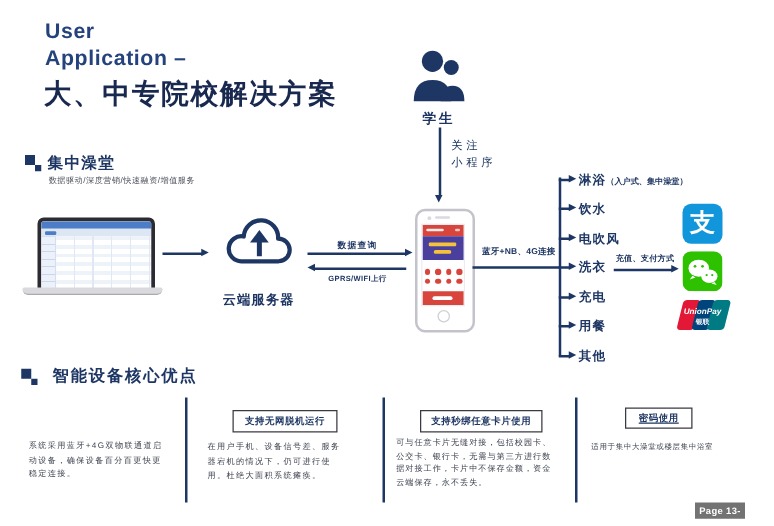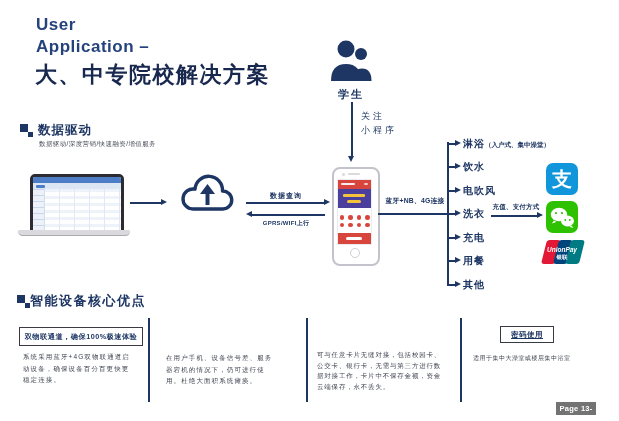--- a/index.html
+++ b/index.html
@@ -75,21 +75,21 @@
   .alipay{background:#1296db;display:flex;align-items:center;justify-content:center;}
   .alipay .glyph{color:#fff;font-size:20px;font-weight:bold;line-height:1;}
   .unionpay{position:absolute;left:542px;top:240px;width:40px;height:24px;}
   .up-seg{position:absolute;top:0;height:24px;width:14px;transform:skewX(-14deg);border-radius:3px;}
   .up-1{left:2px;background:#e21836;}
   .up-2{left:14px;background:#00447c;}
   .up-3{left:26px;background:#007b84;}
   .up-text{position:absolute;left:0;right:0;top:6px;text-align:center;color:#fff;font-size:6.5px;font-weight:bold;font-style:italic;letter-spacing:0;}
   .up-sub{position:absolute;left:0;right:0;top:14px;text-align:center;color:#fff;font-size:5.5px;font-weight:bold;}
   
-  .adv-title{left:30px;top:292px;font-size:13px;font-weight:bold;letter-spacing:1.5px;}
+  .adv-title{left:42px;top:292px;font-size:13px;font-weight:bold;letter-spacing:1.5px;}
   .adv-box{position:absolute;border:1px solid #3a3a42;background:#fff;display:flex;align-items:center;justify-content:center;
     font-size:7.5px;font-weight:bold;color:#1e3663;letter-spacing:0.5px;white-space:nowrap;}
   .adv-body{position:absolute;font-size:6.5px;color:#3f4450;line-height:1.8;letter-spacing:1.1px;text-align:left;}
   .divider{background:#1e3663;}
   
   .page-badge{position:absolute;left:556px;top:402px;width:40px;height:13px;background:#737373;color:#fff;
     font-size:7.5px;font-weight:bold;text-align:center;line-height:13px;letter-spacing:0.3px;}
 </style>
 </head>
 <body>
@@ -99,21 +99,21 @@
   <div class="abs title-en">
     <div>User</div>
     <div>Application –</div>
   </div>
   <div class="abs title-zh">大、中专院校解决方案</div>
 
   <div class="bullet" style="left:20px;top:124px;">
     <div class="b1"></div>
       <div class="b2"></div>
   </div>
-  <div class="abs sec-title" style="left:38px;top:122px;">数据驱动</div>
+  <div class="abs sec-title" style="left:38px;top:122px;">集中澡堂</div>
   <div class="abs sec-sub" style="left:39px;top:140px;">数据驱动/深度营销/快速融资/增值服务</div>
 
   <div class="laptop-screen">
     <div class="lp-head"></div>
     <div class="lp-tool">
         <div class="lp-btn"></div>
       </div>
     <div class="lp-body">
       <div class="lp-side"></div>
       <div class="lp-rows"></div>
@@ -125,20 +125,21 @@
   <div class="hline" style="left:130px;top:202px;width:32px;"></div>
   <div class="arr-r" style="left:161px;top:199px;"></div>
 
   <div class="abs" style="left:176px;top:168px;width:62px;height:50px;">
     <svg width="62" height="50" viewBox="0 0 62 50">
       <path d="M47 41 H17 a10 10 0 1 1 2 -19.8 A13.5 13.5 0 0 1 46.5 23 a9 9 0 1 1 0.5 18 z" fill="#ffffff" stroke="#1e3663" stroke-width="3.4" stroke-linejoin="round"></path>
       <line x1="31.5" y1="37" x2="31.5" y2="25" stroke="#1e3663" stroke-width="4"></line>
       <path d="M31.5 16 l-7.5 10 h15 z" fill="#1e3663"></path>
     </svg>
   </div>
+  <div class="abs cloud-label center">云端服务器</div>
 
   <div class="abs flow-label-top center">数据查询</div>
   <div class="hline" style="left:246px;top:202px;width:79px;"></div>
   <div class="arr-r" style="left:324px;top:199px;"></div>
   <div class="hline" style="left:251px;top:214px;width:74px;"></div>
   <div class="arr-l" style="left:246px;top:211px;"></div>
   <div class="abs flow-label-bottom center">GPRS/WIFI上行</div>
 
   <div class="abs" style="left:328px;top:38px;width:46px;height:46px;">
     <svg width="46" height="46" viewBox="0 0 46 46">
@@ -250,25 +251,26 @@
   <div class="bullet" style="left:17px;top:295px;">
     <div class="b1"></div>
       <div class="b2"></div>
   </div>
   <div class="abs adv-title">智能设备核心优点</div>
 
   <div class="vline divider" style="left:148px;top:318px;height:84px;"></div>
   <div class="vline divider" style="left:306px;top:318px;height:84px;"></div>
   <div class="vline divider" style="left:460px;top:318px;height:84px;"></div>
 
-  <div class="adv-box" style="left:19px;top:327px;width:122px;height:17px;font-size:7.2px;">双物联通道，确保100%极速体验</div>
   <div class="adv-body" style="left:23px;top:351px;width:112px;">系统采用蓝牙+4G双物联通道启动设备，确保设备百分百更快更稳定连接。</div>
 
+  <div class="adv-box" style="left:186px;top:328px;width:82px;height:16px;">支持无网脱机运行</div>
   <div class="adv-body" style="left:166px;top:352px;width:108px;">在用户手机、设备信号差、服务器宕机的情况下，仍可进行使用。杜绝大面积系统瘫痪。</div>
 
+  <div class="adv-box" style="left:336px;top:328px;width:96px;height:16px;">支持秒绑任意卡片使用</div>
   <div class="adv-body" style="left:317px;top:350px;width:126px;line-height:1.65;letter-spacing:0.8px;">可与任意卡片无缝对接，包括校园卡、公交卡、银行卡，无需与第三方进行数据对接工作，卡片中不保存金额，资金云端保存，永不丢失。</div>
 
   <div class="adv-box" style="left:500px;top:326px;width:52px;height:15px;text-decoration:underline;">密码使用</div>
   <div class="adv-body" style="left:473px;top:353px;width:130px;font-size:6px;letter-spacing:0.5px;">适用于集中大澡堂或楼层集中浴室</div>
 
   <div class="page-badge">Page 13-14</div>
 
 </div>
 
 </body></html>

